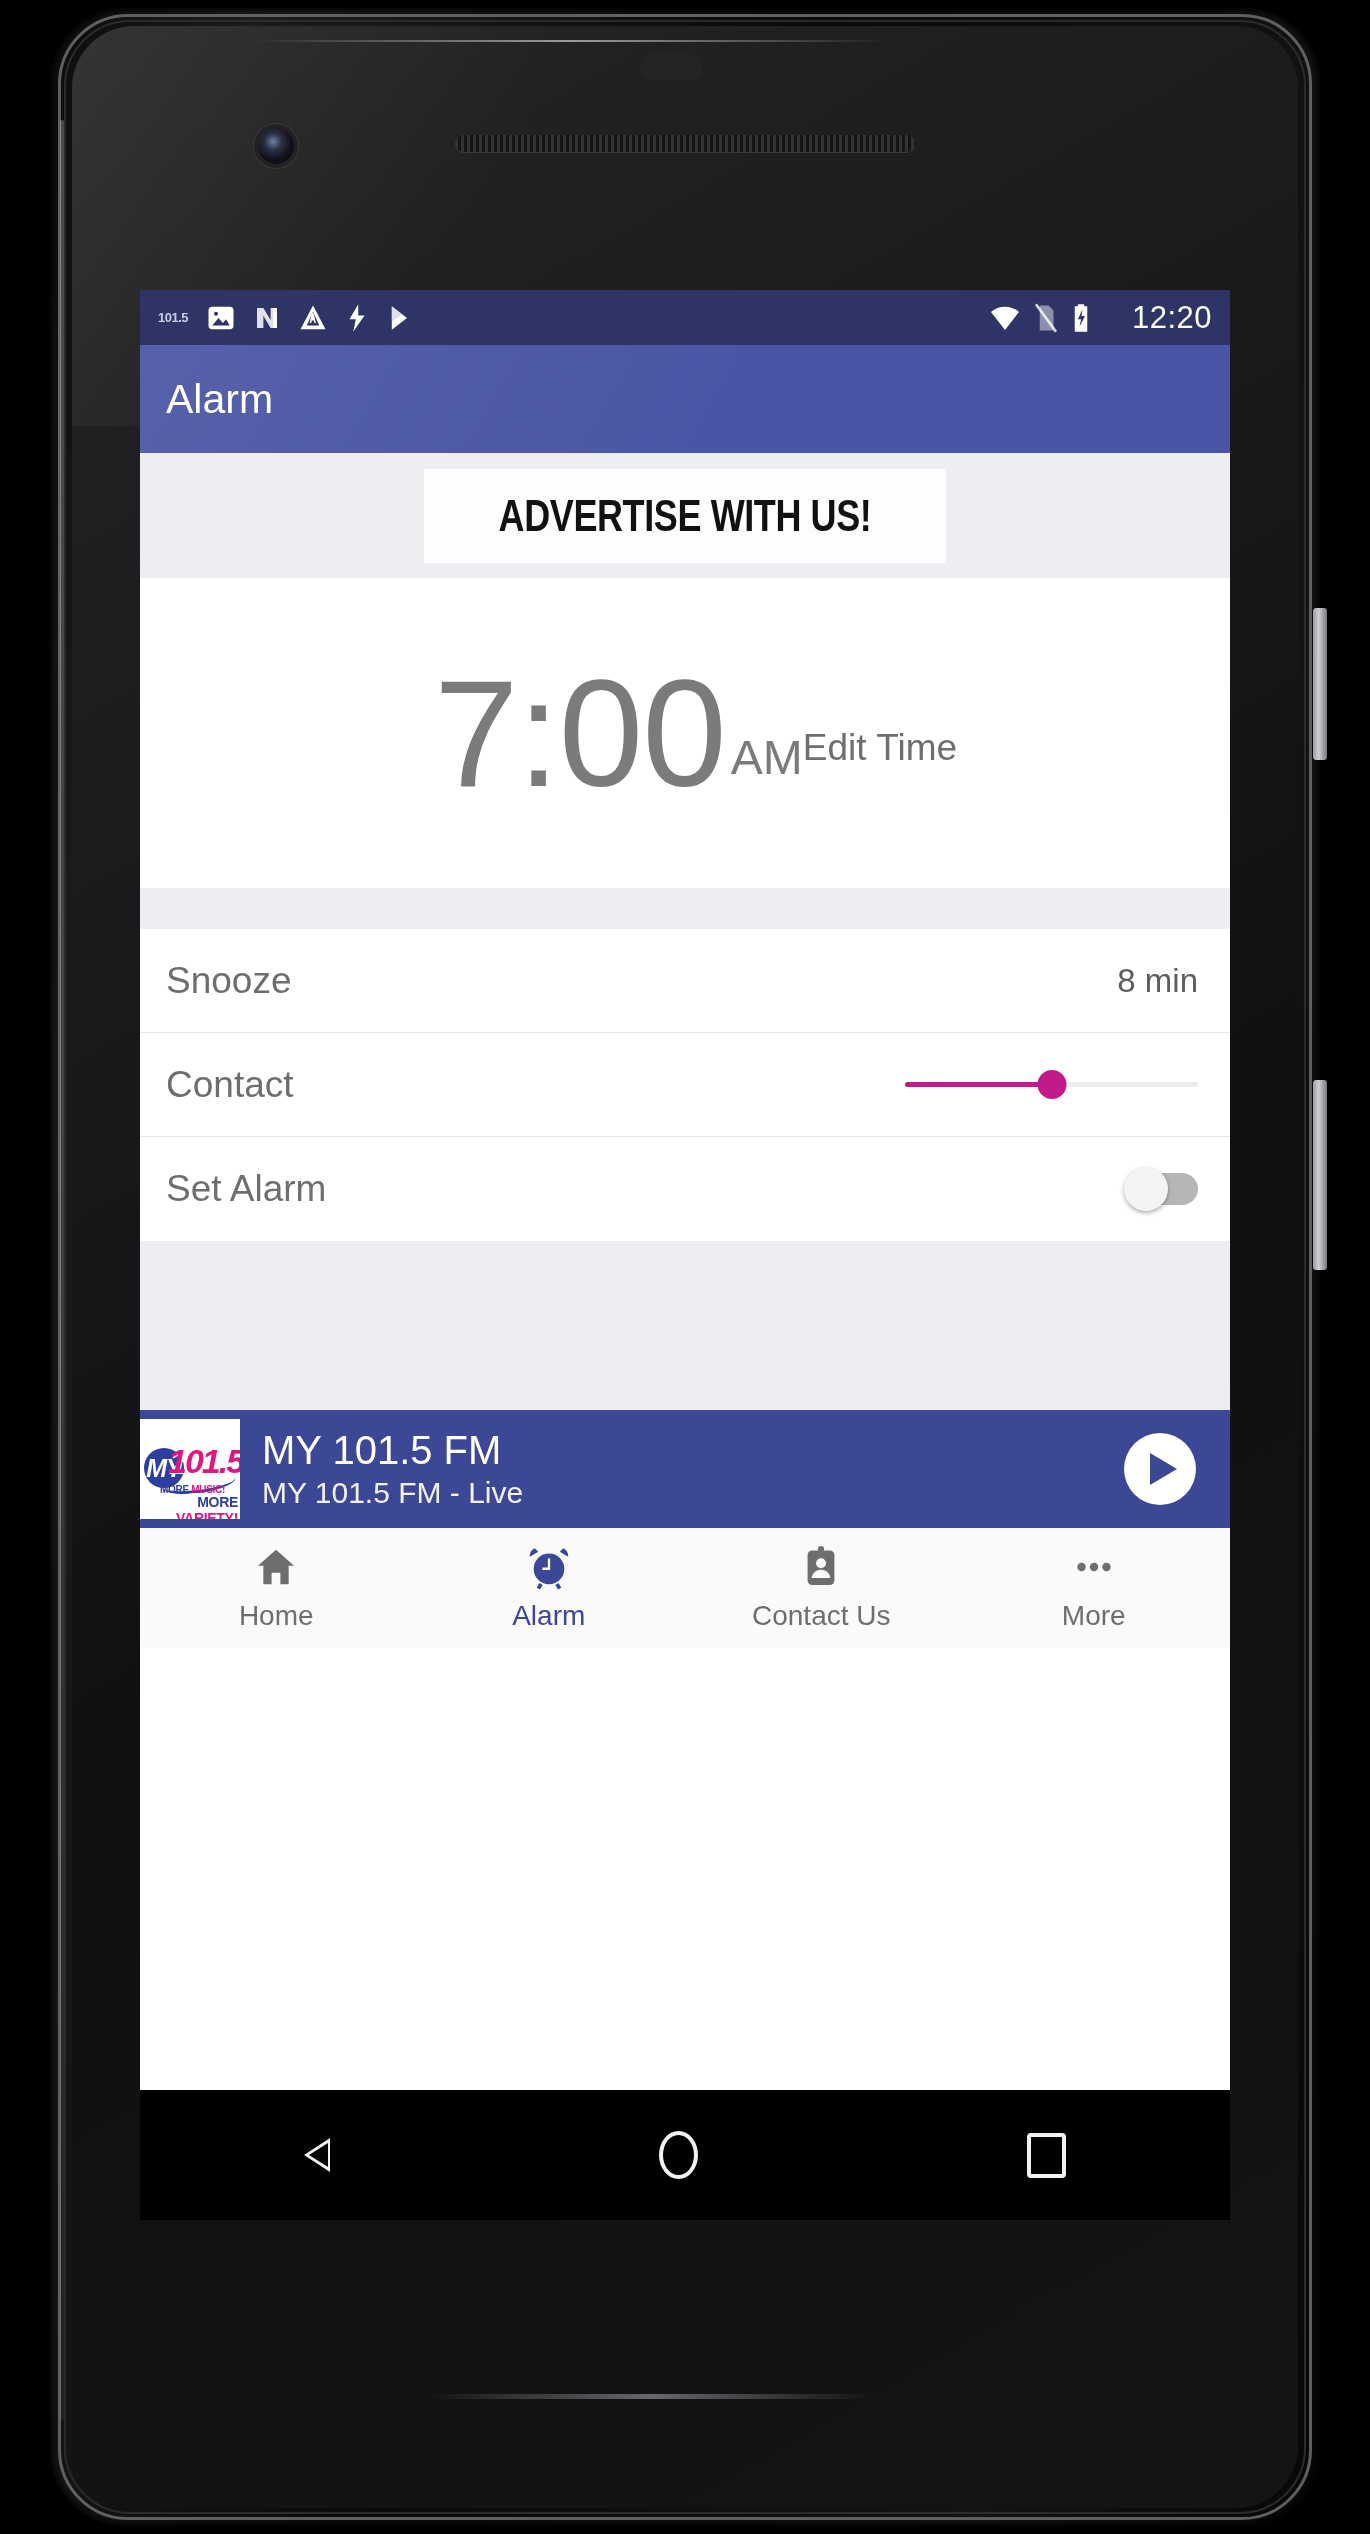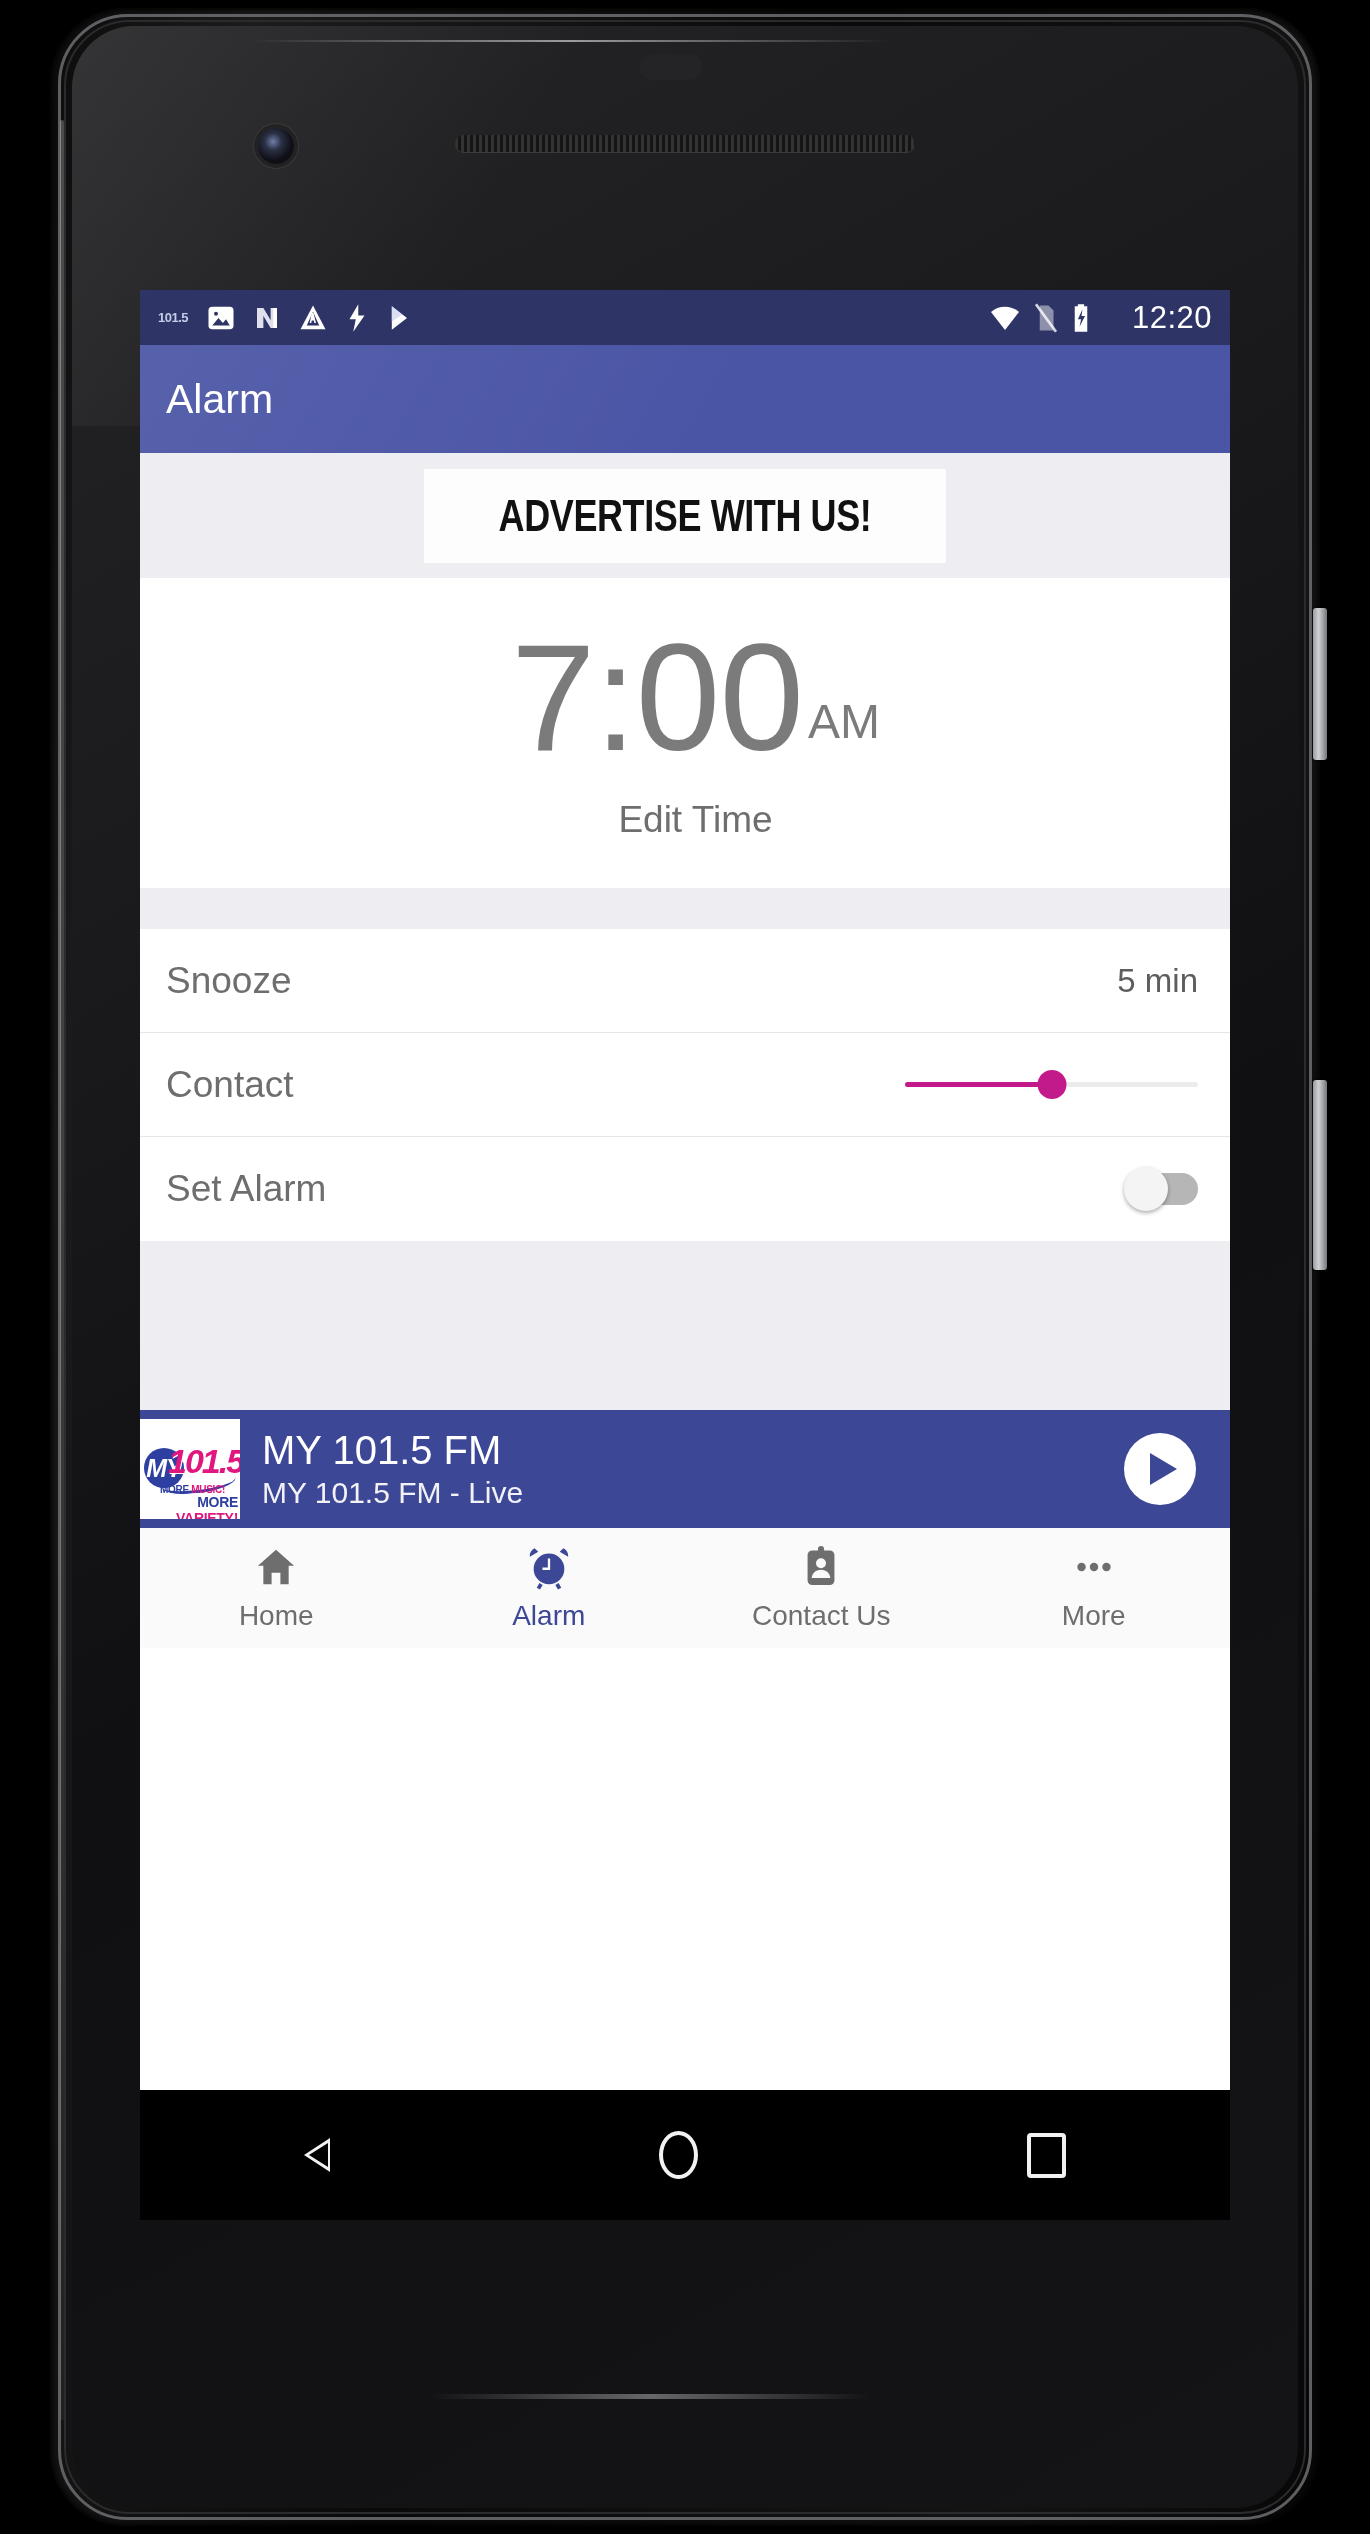--- a/index.html
+++ b/index.html
@@ -109,21 +109,21 @@
   .ad-banner{
     width:522px;height:94px;background:#fdfdfd;display:flex;align-items:center;justify-content:center;
   }
   .ad-text{
     font-size:45px;font-weight:bold;color:#111;letter-spacing:-.5px;
     transform:scaleX(.80);white-space:nowrap;
     font-family:"Liberation Sans",sans-serif;
   }
 
   
-  .clock-card{background:#fff;height:310px;display:flex;flex-direction:column;
+  .clock-card{background:#fff;height:310px;display:flex;
     align-items:center;justify-content:center;margin-left:21px;}
   .clock-row{display:flex;align-items:flex-end;justify-content:center;}
   .clock-time{font-size:152px;line-height:.95;color:#7b7b7b;font-weight:400;letter-spacing:-1px;}
   .clock-ampm{font-size:48px;color:#7b7b7b;margin-left:5px;margin-bottom:20px;}
   .edit-time{margin-top:30px;font-size:37px;color:#6e6e6e;}
 
   .divider-band{height:41px;background:#eeeef2;}
 
   
   .settings{background:#fff;}
@@ -283,21 +283,21 @@
       </div>
       <span class="edit-time">Edit Time</span>
     </div>
 
     <div class="divider-band"></div>
 
     <div class="settings">
 
       <div class="srow">
         <span class="srow-label">Snooze</span>
-        <span class="srow-value">5 min</span>
+        <span class="srow-value">8 min</span>
       </div>
 
       <div class="srow">
         <span class="srow-label">Contact</span>
         <div class="slider">
           <div class="slider-track"></div>
           <div class="slider-fill" id="vol-fill" style="width: 50%; background: rgb(194, 25, 139);"></div>
           <div class="slider-thumb" id="vol-thumb" style="left: 50%; background: rgb(194, 25, 139);"></div>
         </div>
       </div>

